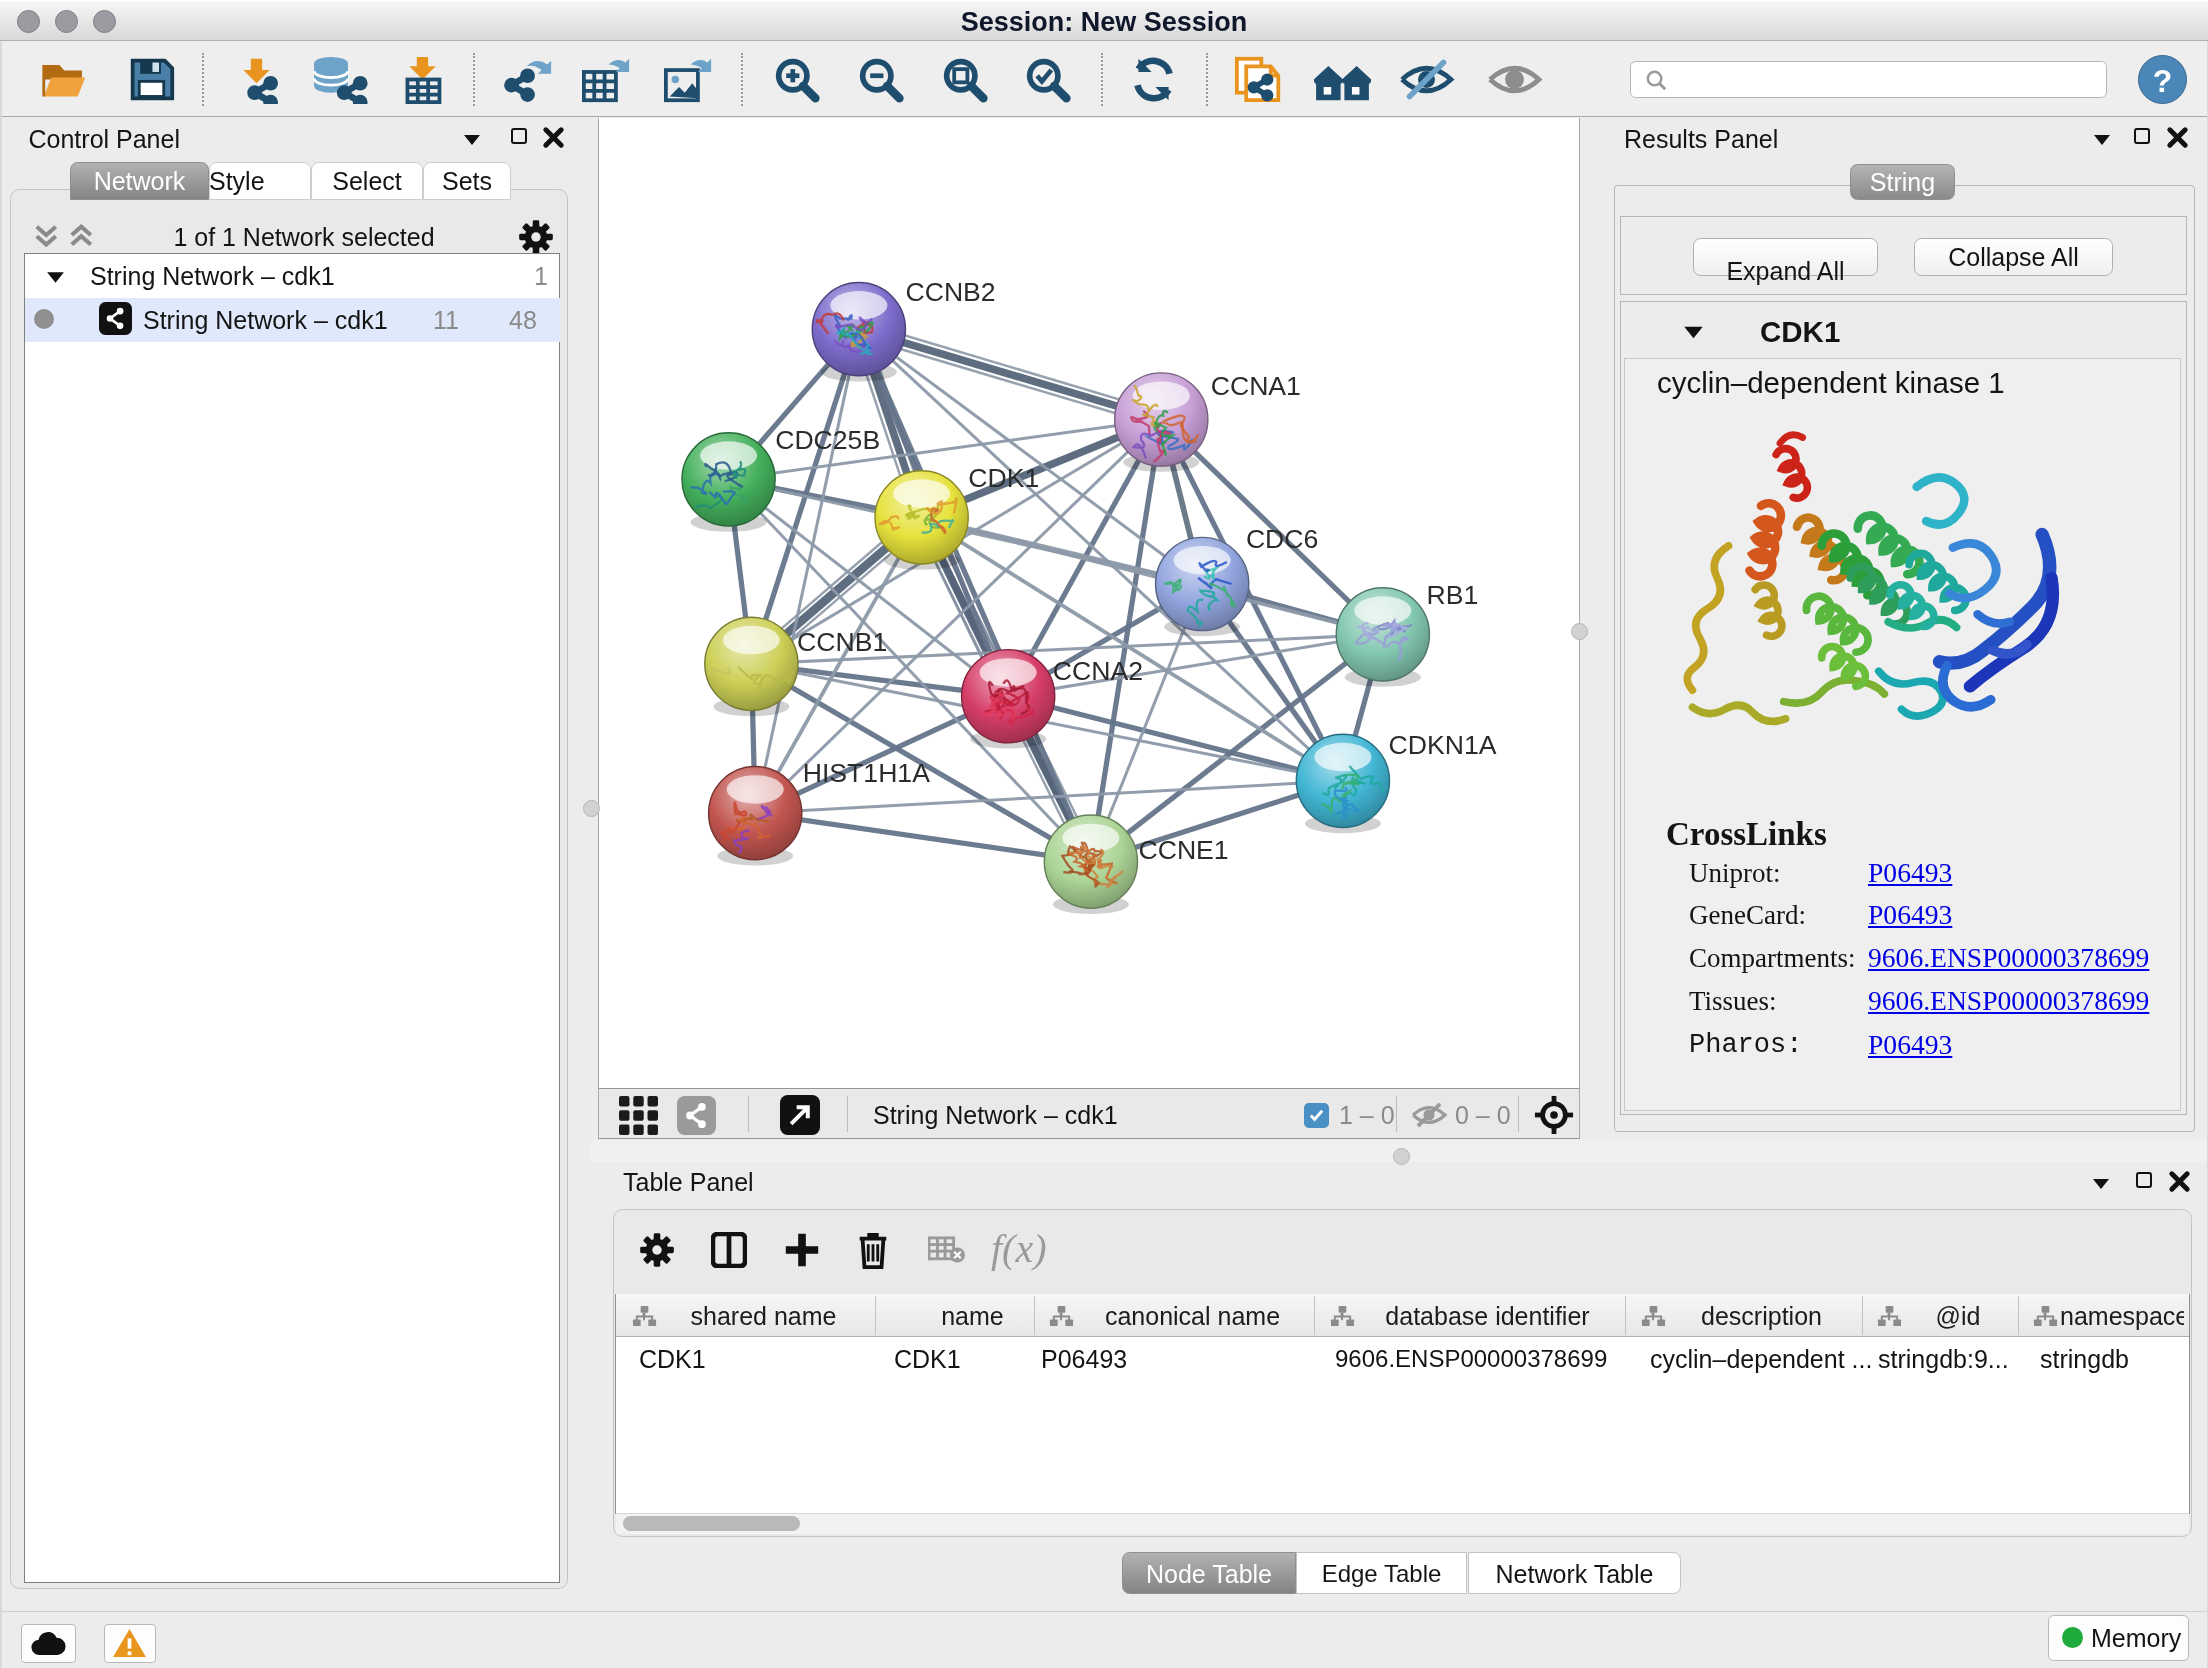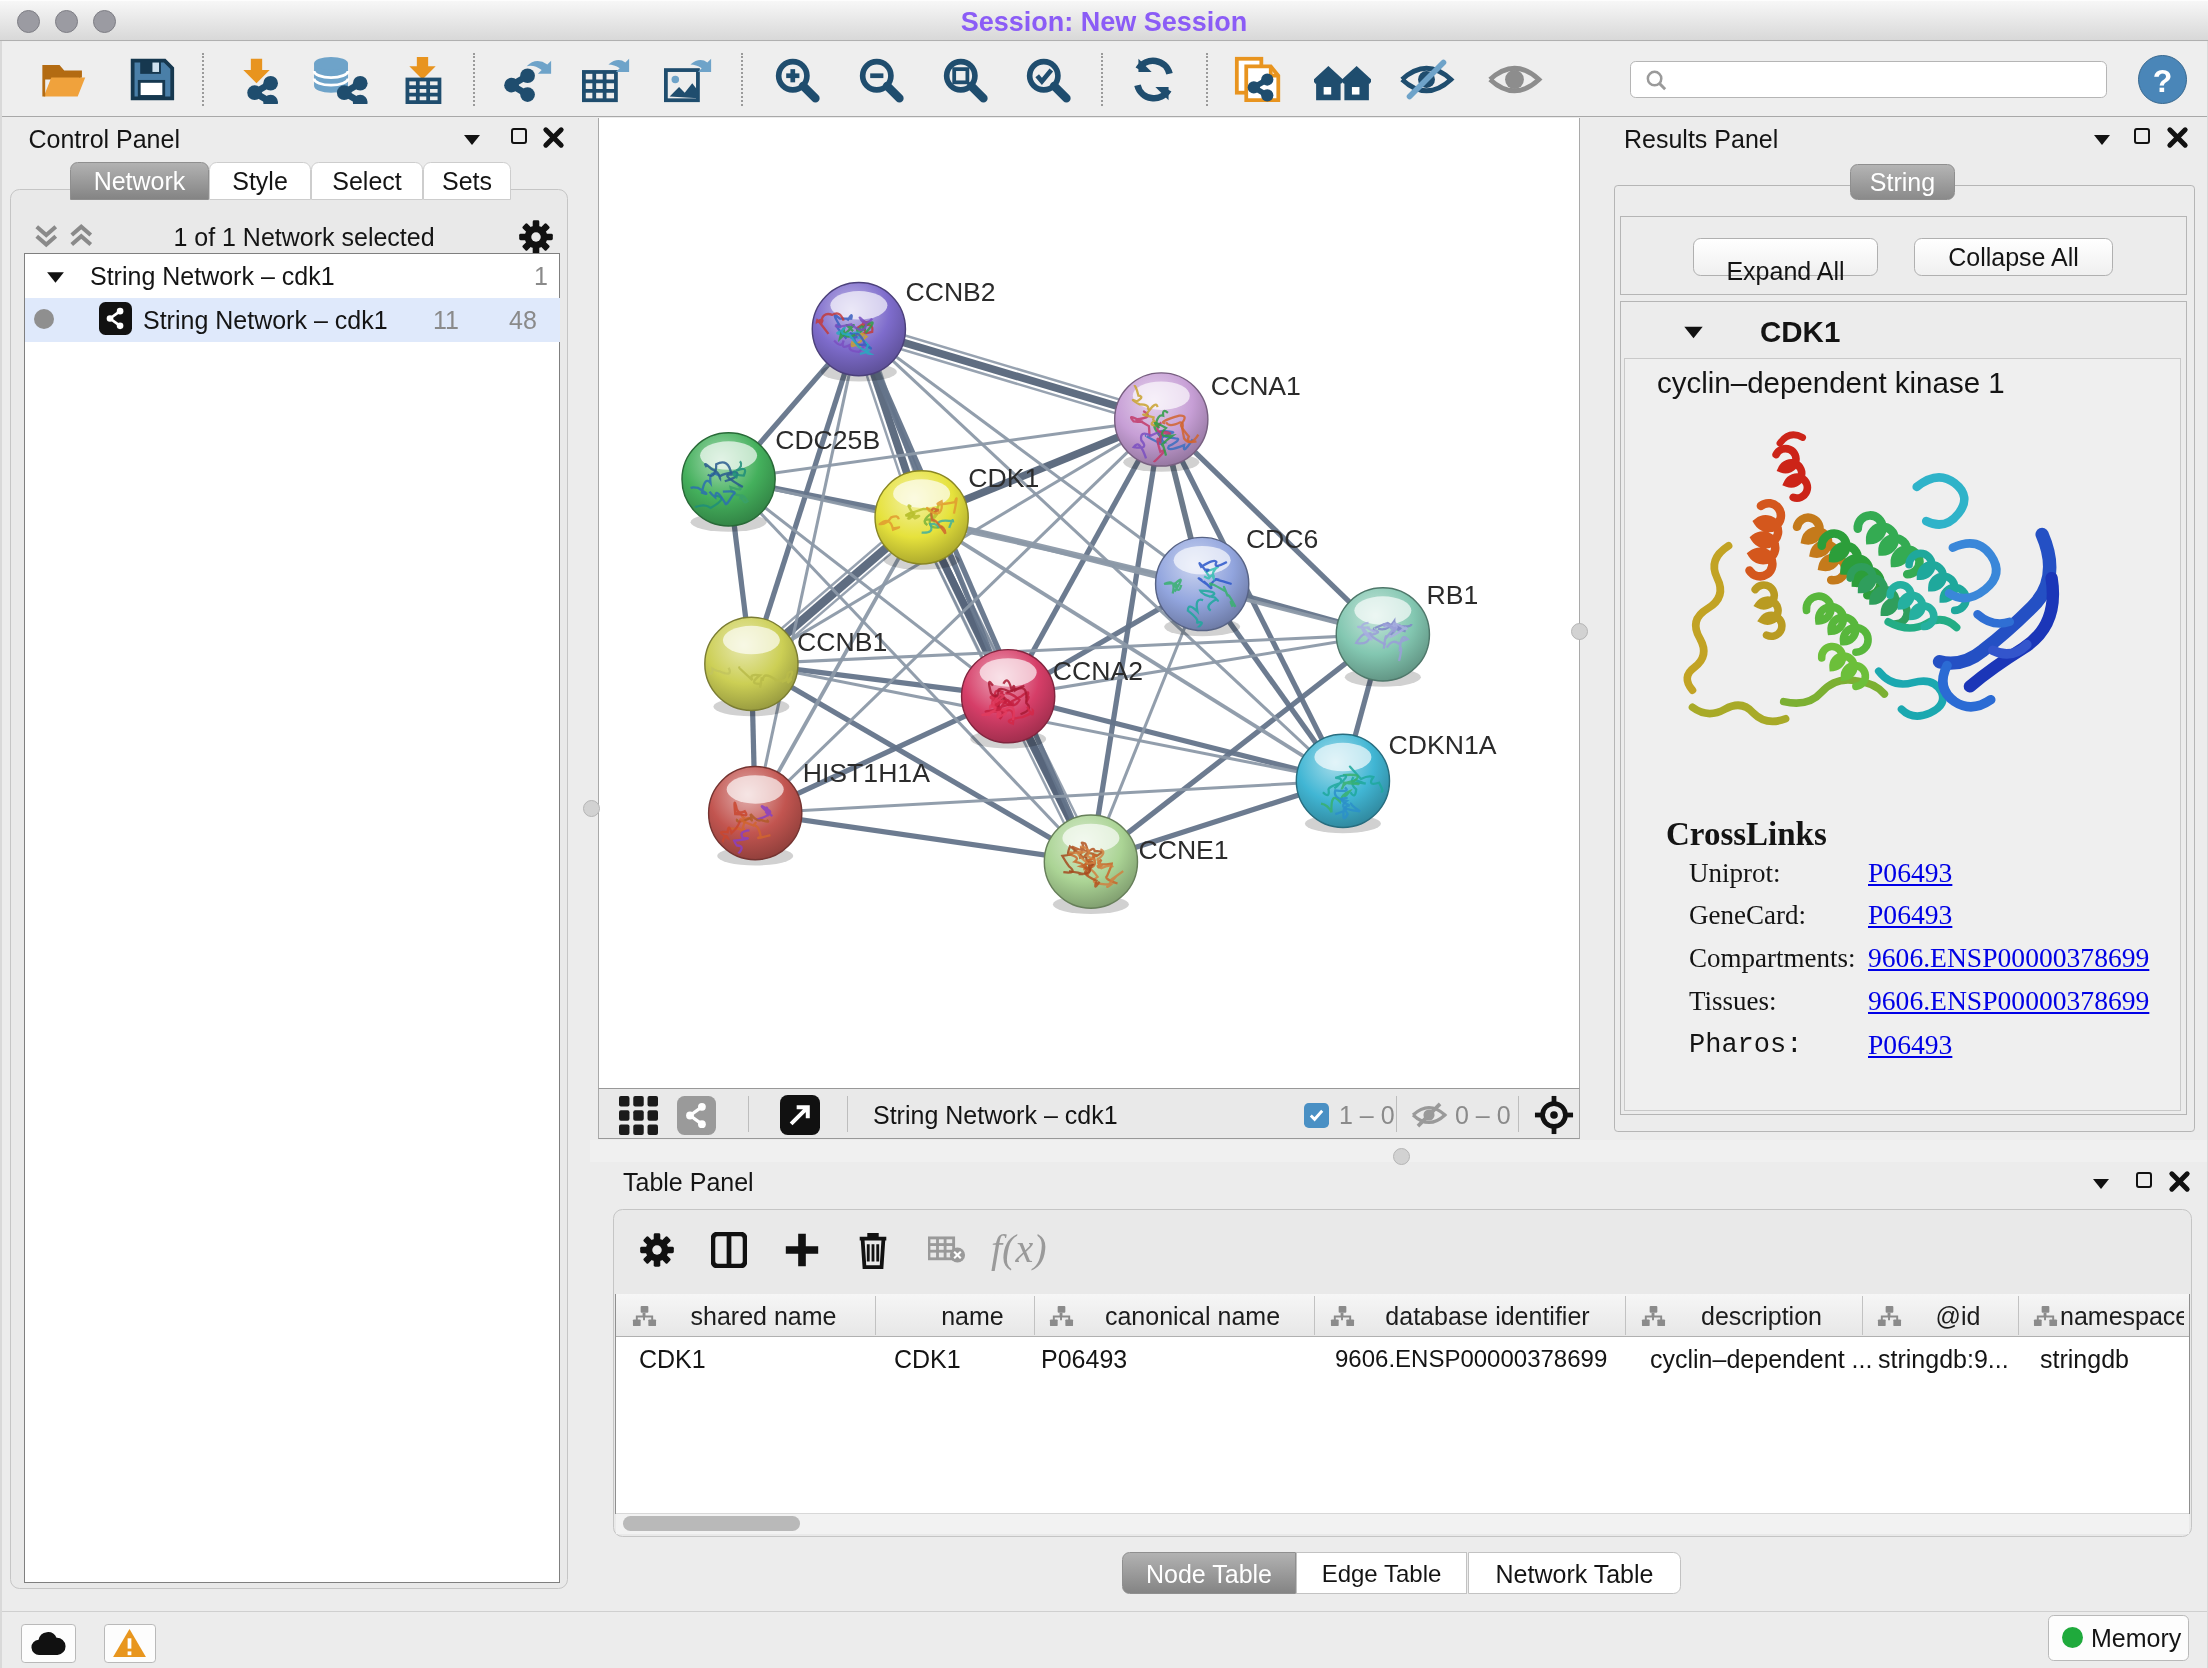--- a/index.html
+++ b/index.html
@@ -5,21 +5,21 @@
 html,body { width:2208px; height:1668px; overflow:hidden; }
 body { font-family:"Liberation Sans", sans-serif; background:#ececec; position:relative; }
 .abs { position:absolute; }
 .txt { position:absolute; white-space:nowrap; color:#141414; }
 </style></head><body>
 
 <div class="abs" style="left:0;top:0;width:2208px;height:41px;background:linear-gradient(#f7f7f7,#d8d8d8);border-bottom:1px solid #b0b0b0;border-top:1.9px solid #fdfdfd"></div>
 <div class="abs" style="left:17px;top:9.5px;width:23px;height:23px;border-radius:50%;background:#9b9ba2;border:1.4px solid #7e7e85"></div>
 <div class="abs" style="left:55px;top:9.5px;width:23px;height:23px;border-radius:50%;background:#9b9ba2;border:1.4px solid #7e7e85"></div>
 <div class="abs" style="left:93px;top:9.5px;width:23px;height:23px;border-radius:50%;background:#9b9ba2;border:1.4px solid #7e7e85"></div>
-<div class="txt" style="left:0;top:6.7px;width:2208px;text-align:center;font-size:27px;font-weight:bold;color:#8b5cf6">Session: New Session</div>
+<div class="txt" style="left:0;top:6.7px;width:2208px;text-align:center;font-size:27px;font-weight:bold;color:#0f172a">Session: New Session</div>
 <div class="abs" style="left:0;top:42px;width:2208px;height:75px;background:#eeeeee;border-bottom:1px solid #a8a8a8"></div>
 <svg style="position:absolute;left:40px;top:55px" width="49" height="49" viewBox="0 0 52 52">
     <path d="M4 12 h16 l5 6 h18 v8 h-39 z" fill="#b36b12"></path>
     <path d="M4 44 l8 -20 h36 l-8 20 z" fill="#f0a23c"></path>
     <path d="M4 44 v-32 h16 l5 6 h18 v6" fill="none" stroke="#b36b12" stroke-width="3"></path>
   </svg>
 <svg style="position:absolute;left:127px;top:55px" width="49" height="49" viewBox="0 0 52 52">
     <path d="M6 6 h34 l8 8 v32 h-42 z" fill="#4a7fa8" stroke="#16384f" stroke-width="4"></path>
     <rect x="14" y="6" width="22" height="14" fill="#16384f"></rect>
     <rect x="27" y="8" width="7" height="10" fill="#cfe2ef"></rect>
@@ -165,21 +165,21 @@
     <path d="M2 5 h16 l-8 10 z" fill="#111"></path>
   </svg>
 <div style="position:absolute;left:511px;top:128px;width:16px;height:16px;border:2.5px solid #111;border-radius:2.9px"></div>
 <svg style="position:absolute;left:542px;top:126px" width="23" height="23" viewBox="0 0 24 24">
     <path d="M4 4 L20 20 M20 4 L4 20" stroke="#111" stroke-width="5.2" stroke-linecap="round"></path>
   </svg>
 <div class="abs" style="left:9.5px;top:189px;width:558px;height:1400px;background:#e9e9e9;border:1px solid #c5c5c5;border-radius:9.5px"></div>
 <div class="abs" style="left:70px;top:162px;width:139px;height:38px;border-radius:7.6px 7.6px 0 0;background:linear-gradient(#b2b2b2,#848484);border:1px solid #8f8f8f"></div>
 <div class="txt" style="left:70px;top:167px;width:139px;text-align:center;font-size:25px;color:#fff">Network</div>
 <div class="abs" style="left:209px;top:162px;width:102px;height:38px;border-radius:7.6px 7.6px 0 0;background:#fff;border:1px solid #cdcdcd"></div>
-<div class="txt" style="left:209px;top:167px;width:102px;text-align:center;font-size:25px">Style</div>
+<div class="txt" style="left:209px;top:167px;width:102px;font-size:25px">Style</div>
 <div class="abs" style="left:311px;top:162px;width:112px;height:38px;border-radius:7.6px 7.6px 0 0;background:#fff;border:1px solid #cdcdcd"></div>
 <div class="txt" style="left:311px;top:167px;width:112px;text-align:center;font-size:25px">Select</div>
 <div class="abs" style="left:423px;top:162px;width:88px;height:38px;border-radius:7.6px 7.6px 0 0;background:#fff;border:1px solid #cdcdcd"></div>
 <div class="txt" style="left:423px;top:167px;width:88px;text-align:center;font-size:25px">Sets</div>
 <svg style="position:absolute;left:32px;top:222px" width="28.5" height="28.5" viewBox="0 0 22 24">
     <path d="M3 4 l8 7 8-7 M3 12 l8 7 8-7" fill="none" stroke="#8a8a8a" stroke-width="3.4"></path>
   </svg>
 <svg style="position:absolute;left:67px;top:222px" width="28.5" height="28.5" viewBox="0 0 22 24">
     <path d="M3 11 l8 -7 8 7 M3 19 l8 -7 8 7" fill="none" stroke="#8a8a8a" stroke-width="3.4"></path>
   </svg>

